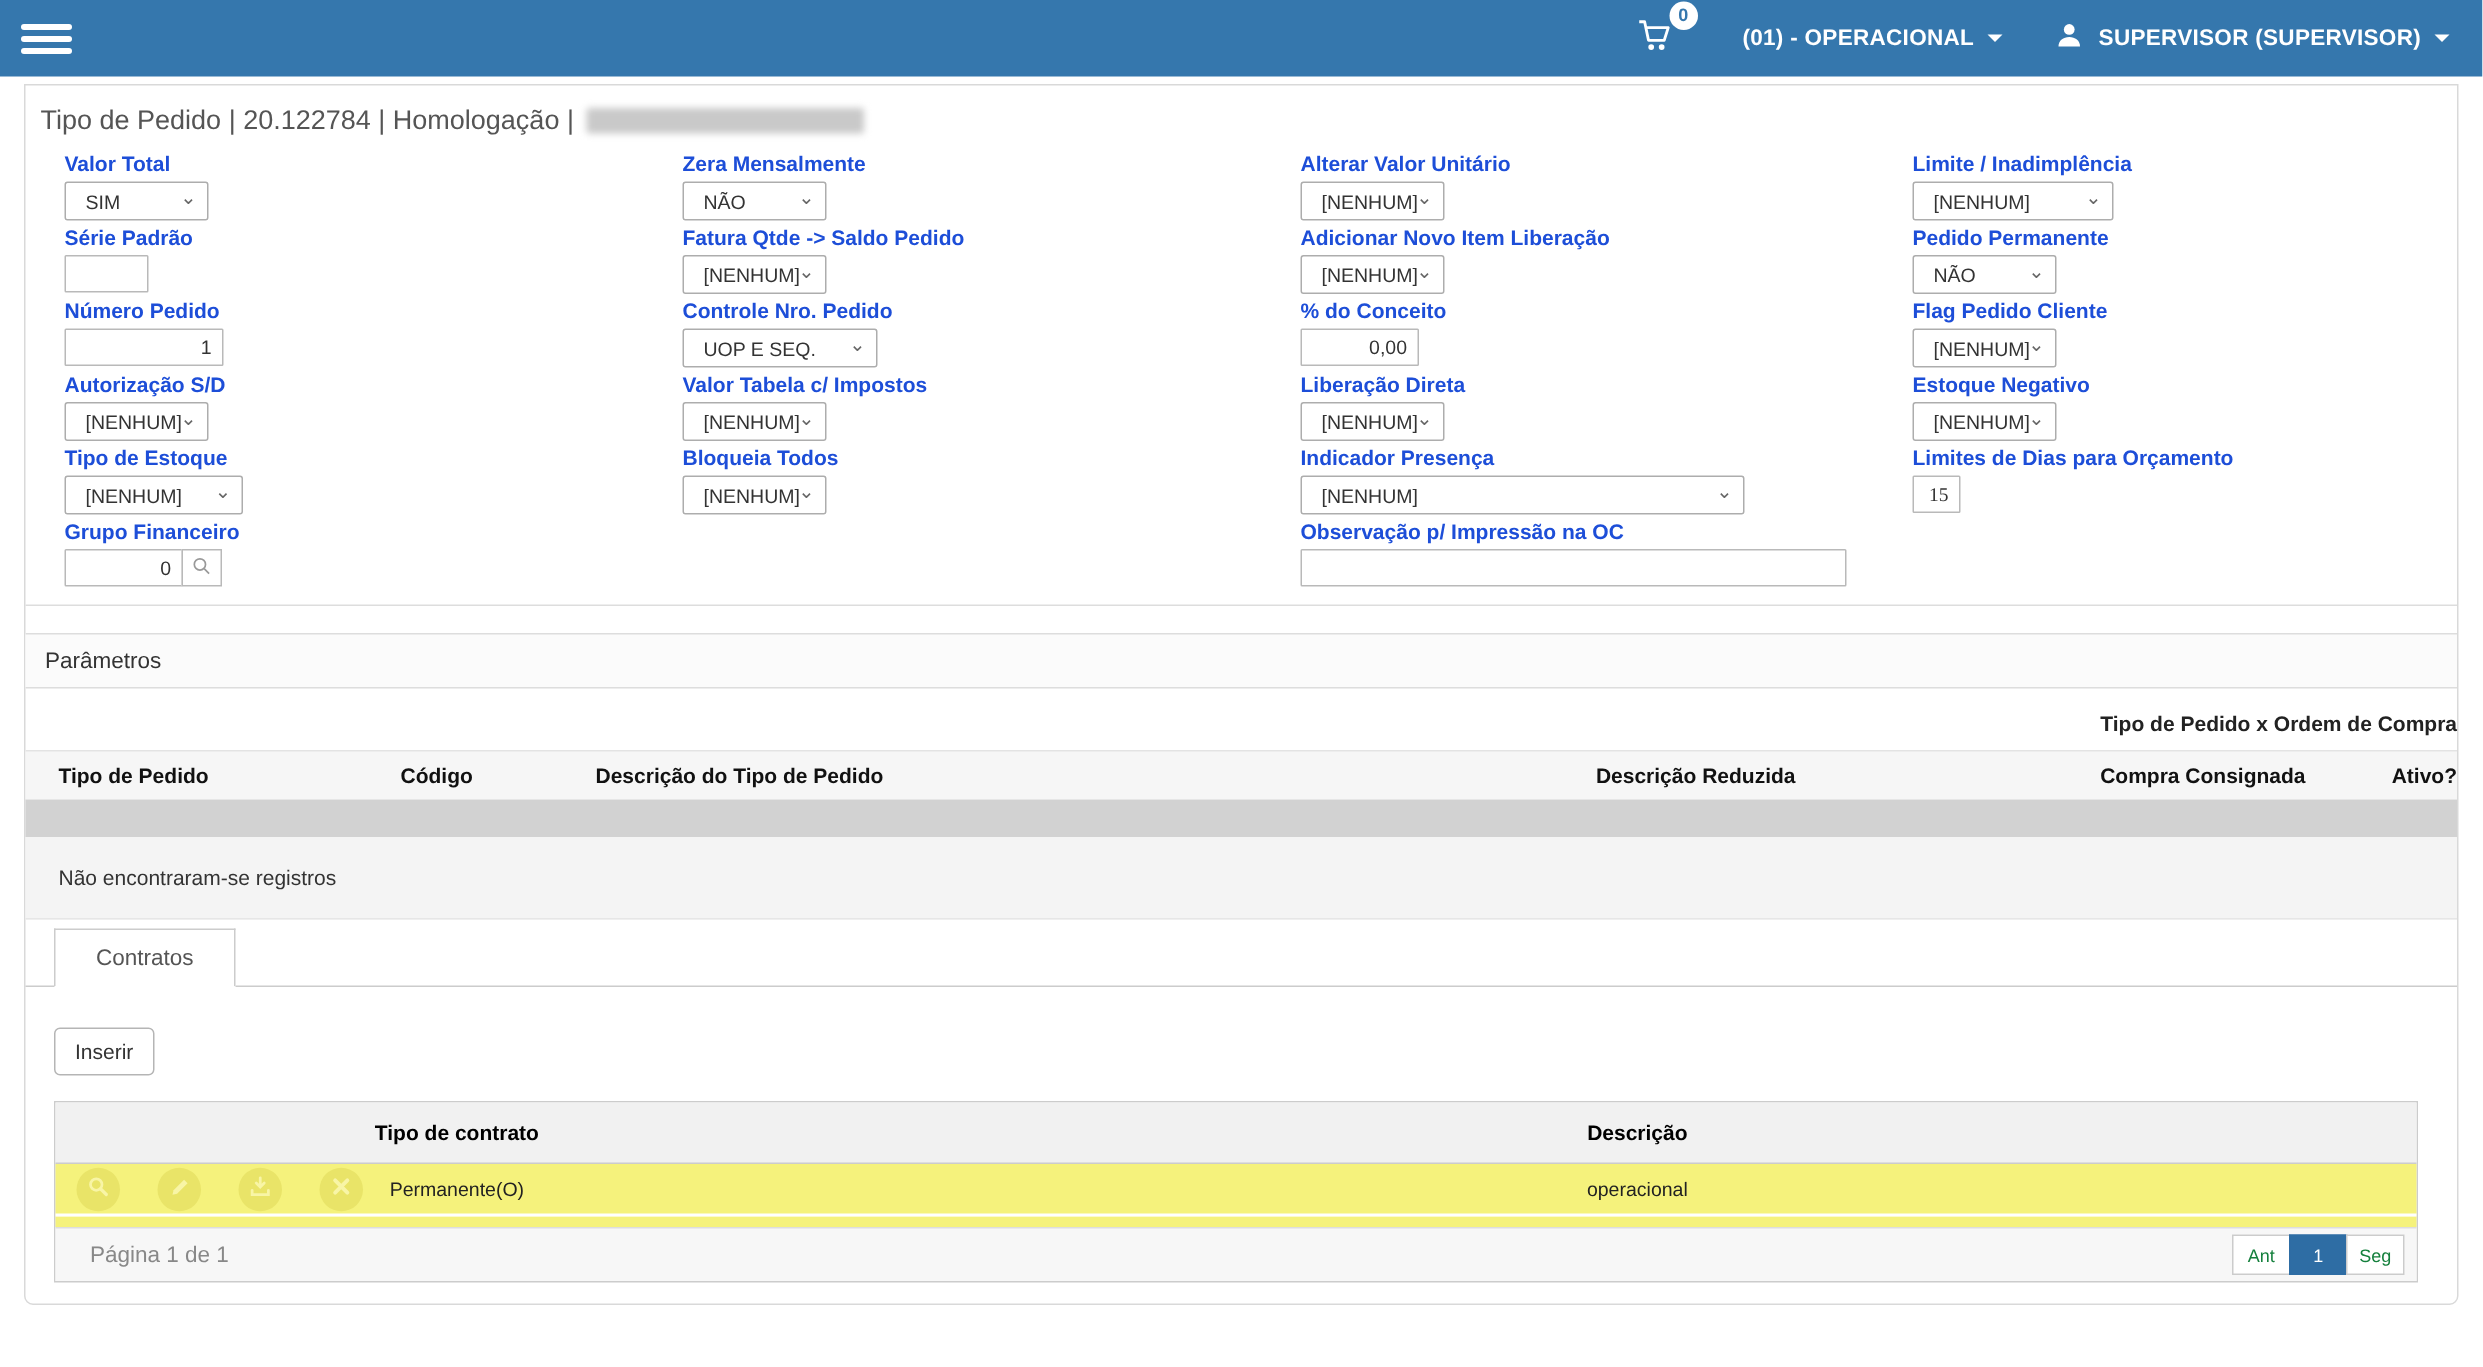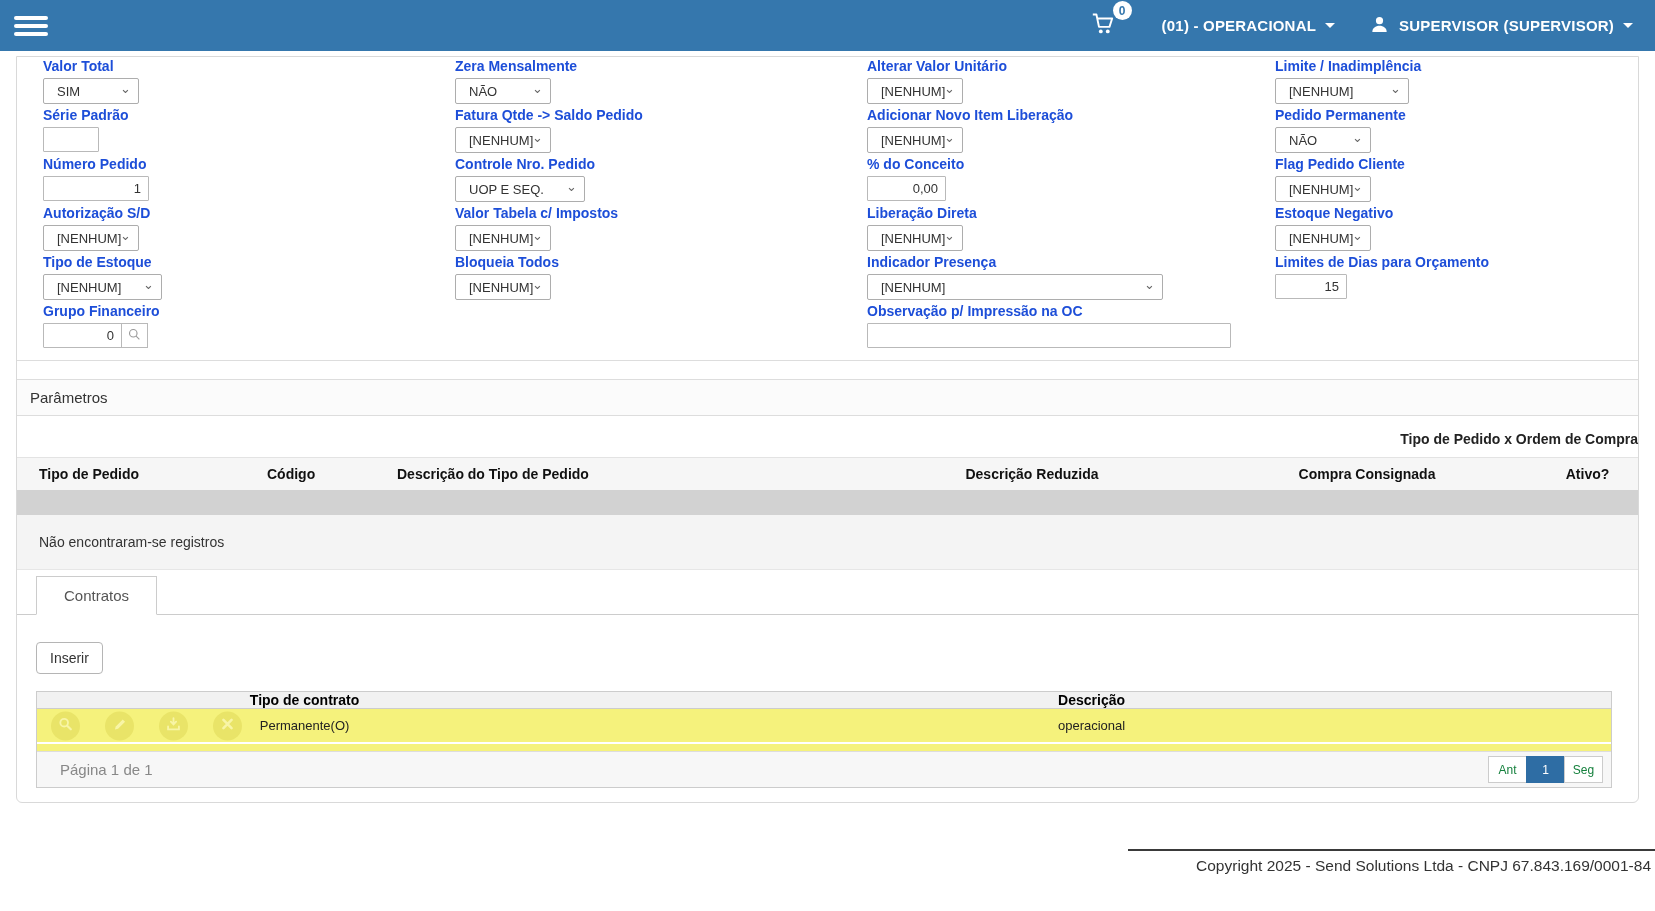--- a/index.html
+++ b/index.html
@@ -34,33 +34,33 @@
   .lookup-btn { width:27px; height:25px; margin-left:-1px; border:1px solid #b9b9b9; background:#fff; display:flex; align-items:center; justify-content:center; cursor:pointer; }
 
   
   .section-bar { margin-top:18px; background:#fbfbfb; border-top:1px solid #ddd; border-bottom:1px solid #ddd; padding:9px 13px; font-size:15px; color:#333; }
 
   
   .pedido-section { padding-top:15px; }
   .table-title { text-align:right; font-size:14px; font-weight:bold; color:#222; margin-bottom:10px; }
   .pedido-header { display:grid; grid-template-columns:250px 130px 470px 330px 340px 1fr; background:#f6f6f6; border-top:1px solid #e3e3e3; padding:8px 0; font-size:14px; font-weight:bold; color:#111; }
   .pedido-header .h1 { padding-left:22px; }
-  .pedido-header .hc { text-align:center; }
+  .pedido-header .hc { text-align:right; }
   .gray-bar { height:25px; background:#d2d2d2; }
   .empty-area { background:#f4f4f4; padding:19px 0 19px 22px; font-size:14px; color:#333; border-bottom:1px solid #e6e6e6; }
 
   
   .tabstrip { margin-top:6px; padding-left:19px; border-bottom:1px solid #ccc; }
   .tab { display:inline-block; background:#fff; border:1px solid #ccc; border-bottom:1px solid #fff; margin-bottom:-1px; padding:10px 27px; font-size:15px; color:#555; cursor:pointer; }
   .tab-content { padding:27px 26px 14px 19px; }
   .btn { padding:7px 13px; background:#fff; border:1px solid #b5b5b5; border-radius:4px; font-size:14px; color:#333; cursor:pointer; font-family:"Liberation Sans",sans-serif; }
 
   
   .contracts { margin-top:17px; border:1px solid #ccc; }
-  .c-header { display:flex; background:#f1f1f1; border-bottom:1px solid #ccc; font-size:14px; font-weight:bold; color:#000; padding:0 0; }
+  .c-header { display:flex; background:#f1f1f1; border-bottom:1px solid #ccc; font-size:14px; font-weight:bold; color:#000; padding:12px 0; }
   .c-col1 { width:34%; text-align:center; }
   .c-col2 { width:66%; text-align:center; }
   .c-row { position:relative; display:flex; align-items:center; background:#f5f27c; border-bottom:2px solid #fff; padding:3px 0; min-height:35px; font-size:13px; color:#222; }
   .row-actions { position:absolute; left:14px; top:50%; transform:translateY(-50%); display:flex; gap:25px; }
   .icon-circle { width:29px; height:29px; border-radius:50%; background:#e9e468; display:flex; align-items:center; justify-content:center; cursor:pointer; }
   .yellow-strip { height:7px; background:#f5f27c; }
   .c-footer { display:flex; align-items:center; justify-content:space-between; background:#f7f7f7; border-top:1px solid #ddd; padding:4px 8px 4px 23px; min-height:32px; }
   .page-summary { font-size:15px; color:#888; }
   .pager { display:flex; }
   .pager button { min-width:39px; height:27px; background:#fff; border:1px solid #ccc; color:#15803d; font-size:12px; margin-left:-1px; cursor:pointer; font-family:"Liberation Sans",sans-serif; }
@@ -102,20 +102,24 @@
           </svg>
       </span>
       <span>SUPERVISOR (SUPERVISOR)</span>
       <span class="caret"></span>
     </div>
   </div>
 </header>
 
 <div class="card">
 
+  <div class="breadcrumb">
+    <span>Tipo de Pedido | 20.122784 | Homologação |</span>
+    <span class="redacted"></span>
+  </div>
 
   <div class="form-wrap">
     <div class="form-grid">
 
       <div class="field">
         <label>Valor Total</label>
         <div class="sel" style="width:96px">
             <span>SIM</span>
           </div>
       </div>
@@ -220,21 +224,21 @@
           </div>
       </div>
       <div class="field">
         <label>Indicador Presença</label>
         <div class="sel" style="width:296px">
             <span>[NENHUM]</span>
           </div>
       </div>
       <div class="field">
         <label>Limites de Dias para Orçamento</label>
-        <input class="inp num" style="width: 72px;" value="15">
+        <input class="inp num" style="width: 32px; font-family: Liberation Serif, serif;" value="15">
       </div>
 
       <div class="field">
         <label>Grupo Financeiro</label>
         <div class="inp-group">
           <input class="inp num" style="width: 79px;" value="0">
           <button class="lookup-btn">
             <span>
               <svg width="13" height="13" viewBox="0 0 16 16">
                   <circle cx="6.5" cy="6.5" r="4.6" fill="none" stroke="#999" stroke-width="1.4"></circle>

